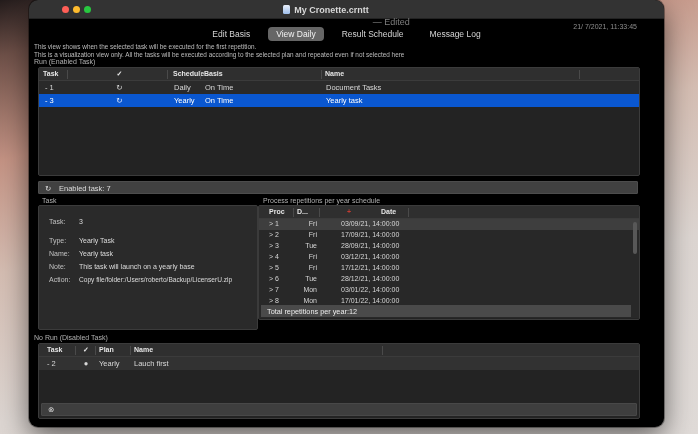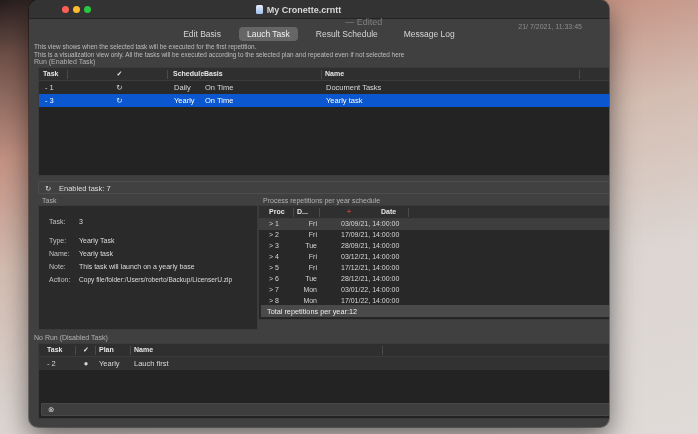--- a/index.html
+++ b/index.html
@@ -3,22 +3,22 @@
 <meta charset="utf-8">
 <style>
   * { margin:0; padding:0; box-sizing:border-box; }
   html,body { width:698px; height:434px; overflow:hidden; }
   body {
     font-family:"Liberation Sans", sans-serif;
     background:linear-gradient(165deg,#241c1c 0%,#6e5048 9%,#c49384 26%,#d4bdb2 44%,#dcd5d1 68%,#e0dbd8 100%);
     position:relative;
   }
   .window {
-    position:absolute; left:29px; top:0px; width:580px; height:427px;
-    background:#404040; border-radius:9px;
+    position:absolute; left:29px; top:0px; width:635px; height:427px;
+    background:#000000; border-radius:9px;
     box-shadow:0 10px 28px rgba(0,0,0,.55), 0 0 0 1px rgba(0,0,0,.35);
     overflow:hidden; color:#d0d0d0;
   }
   .titlebar {
     position:absolute; left:0; top:0; width:100%; height:19px;
     background:#333333; border-bottom:1px solid #232323;
   }
   .lights { position:absolute; left:33px; top:6px; display:flex; gap:4px; }
   .light { width:7px; height:7px; border-radius:50%; display:inline-block; }
   .light.red { background:#ff5f57; }
@@ -73,21 +73,21 @@
       <span class="doc-icon"></span>
       <span class="title">My Cronette.crntt</span>
       <span class="title-suffix">— Edited</span>
     </div>
   </div>
 
   <div class="timestamp">21/ 7/2021, 11:33:45</div>
 
   <div class="tabs">
     <span class="tab">Edit Basis</span>
-    <span class="tab selected">Lauch Task</span>
+    <span class="tab selected">View Daily</span>
     <span class="tab">Result Schedule</span>
     <span class="tab">Message Log</span>
   </div>
 
   <div class="desc" style="top:43px">This view shows when the selected task will be executed for the first repetition.</div>
   <div class="desc" style="top:51px">This is a visualization view only. All the tasks will be executed according to the selected plan and repeated even if not selected here</div>
 
   <div class="group-label" style="left:5px;top:58px">Run (Enabled Task)</div>
   <div class="gbox" style="left:9px;top:67px;width:602px;height:109px">
     <div class="thead">

